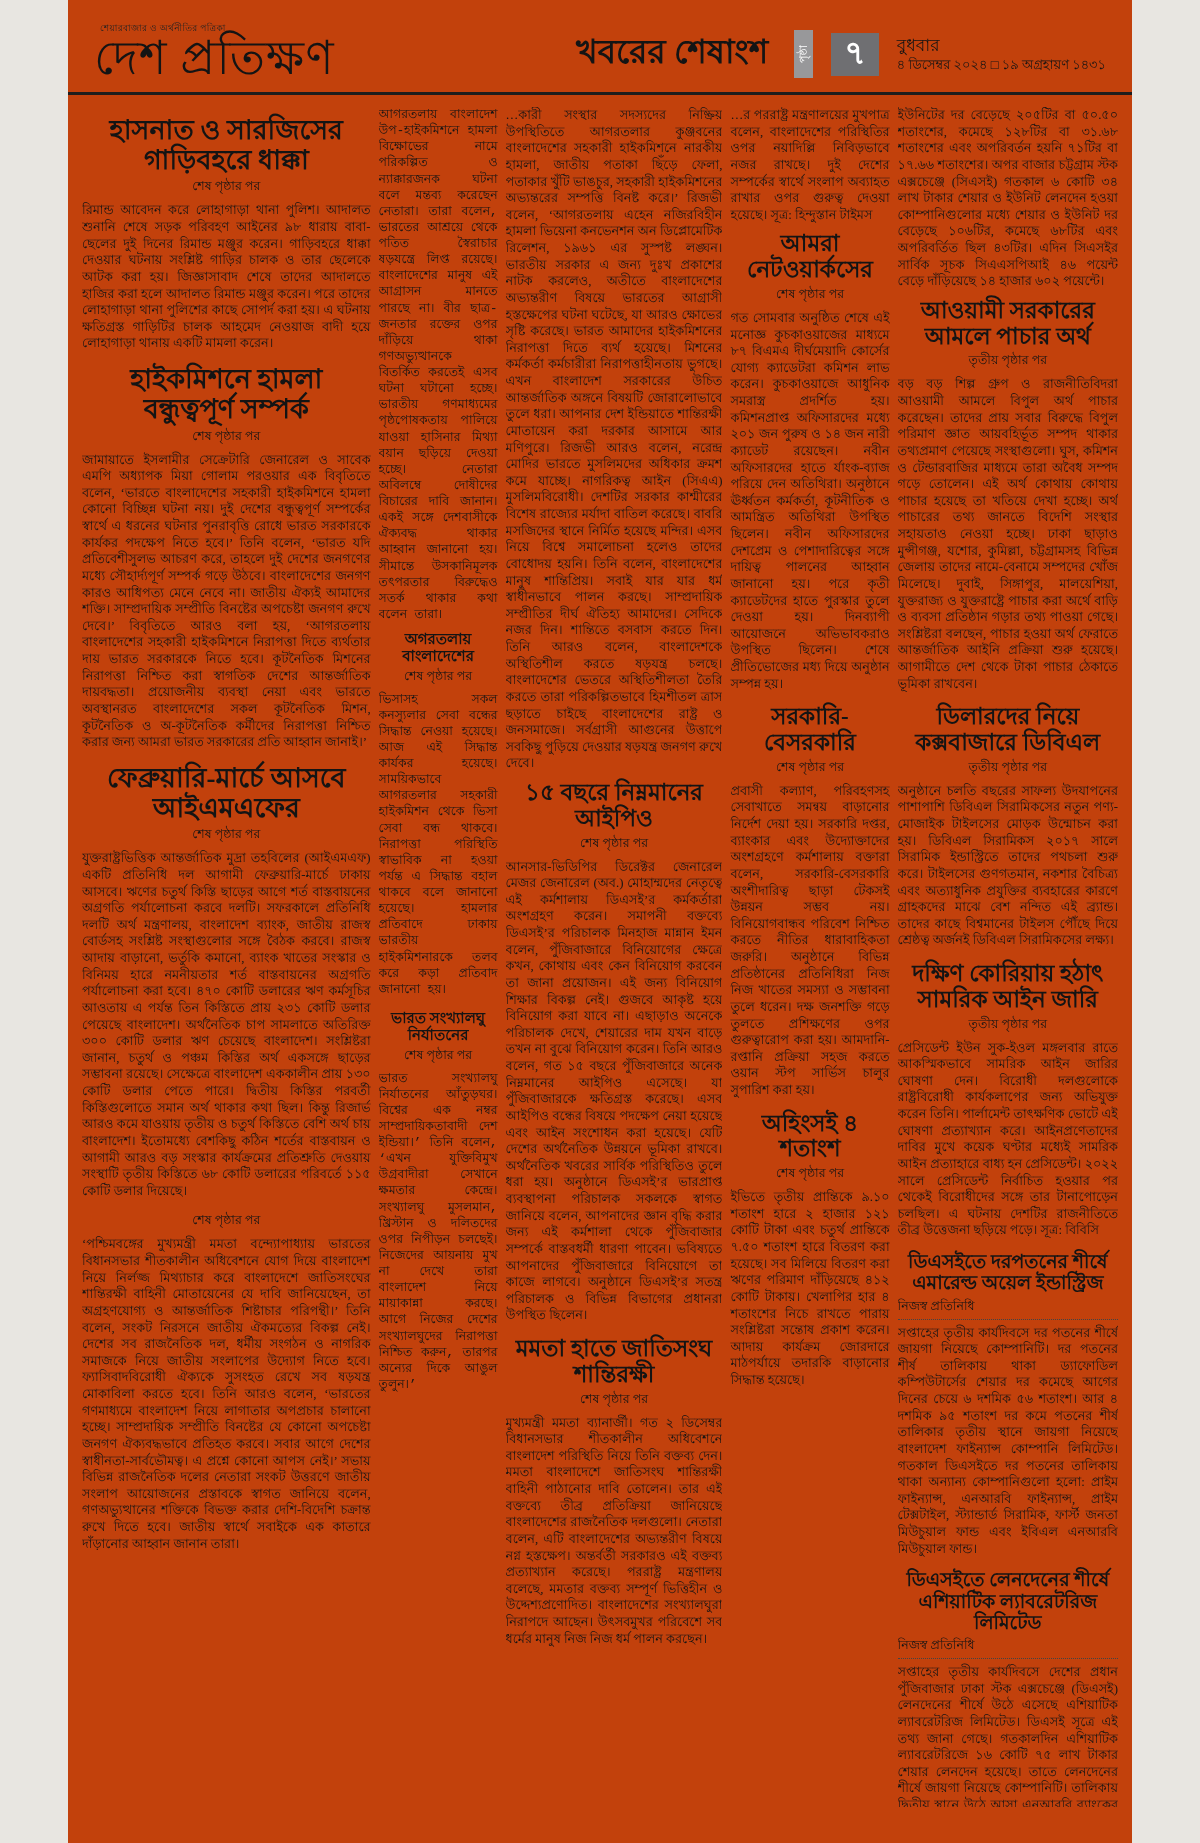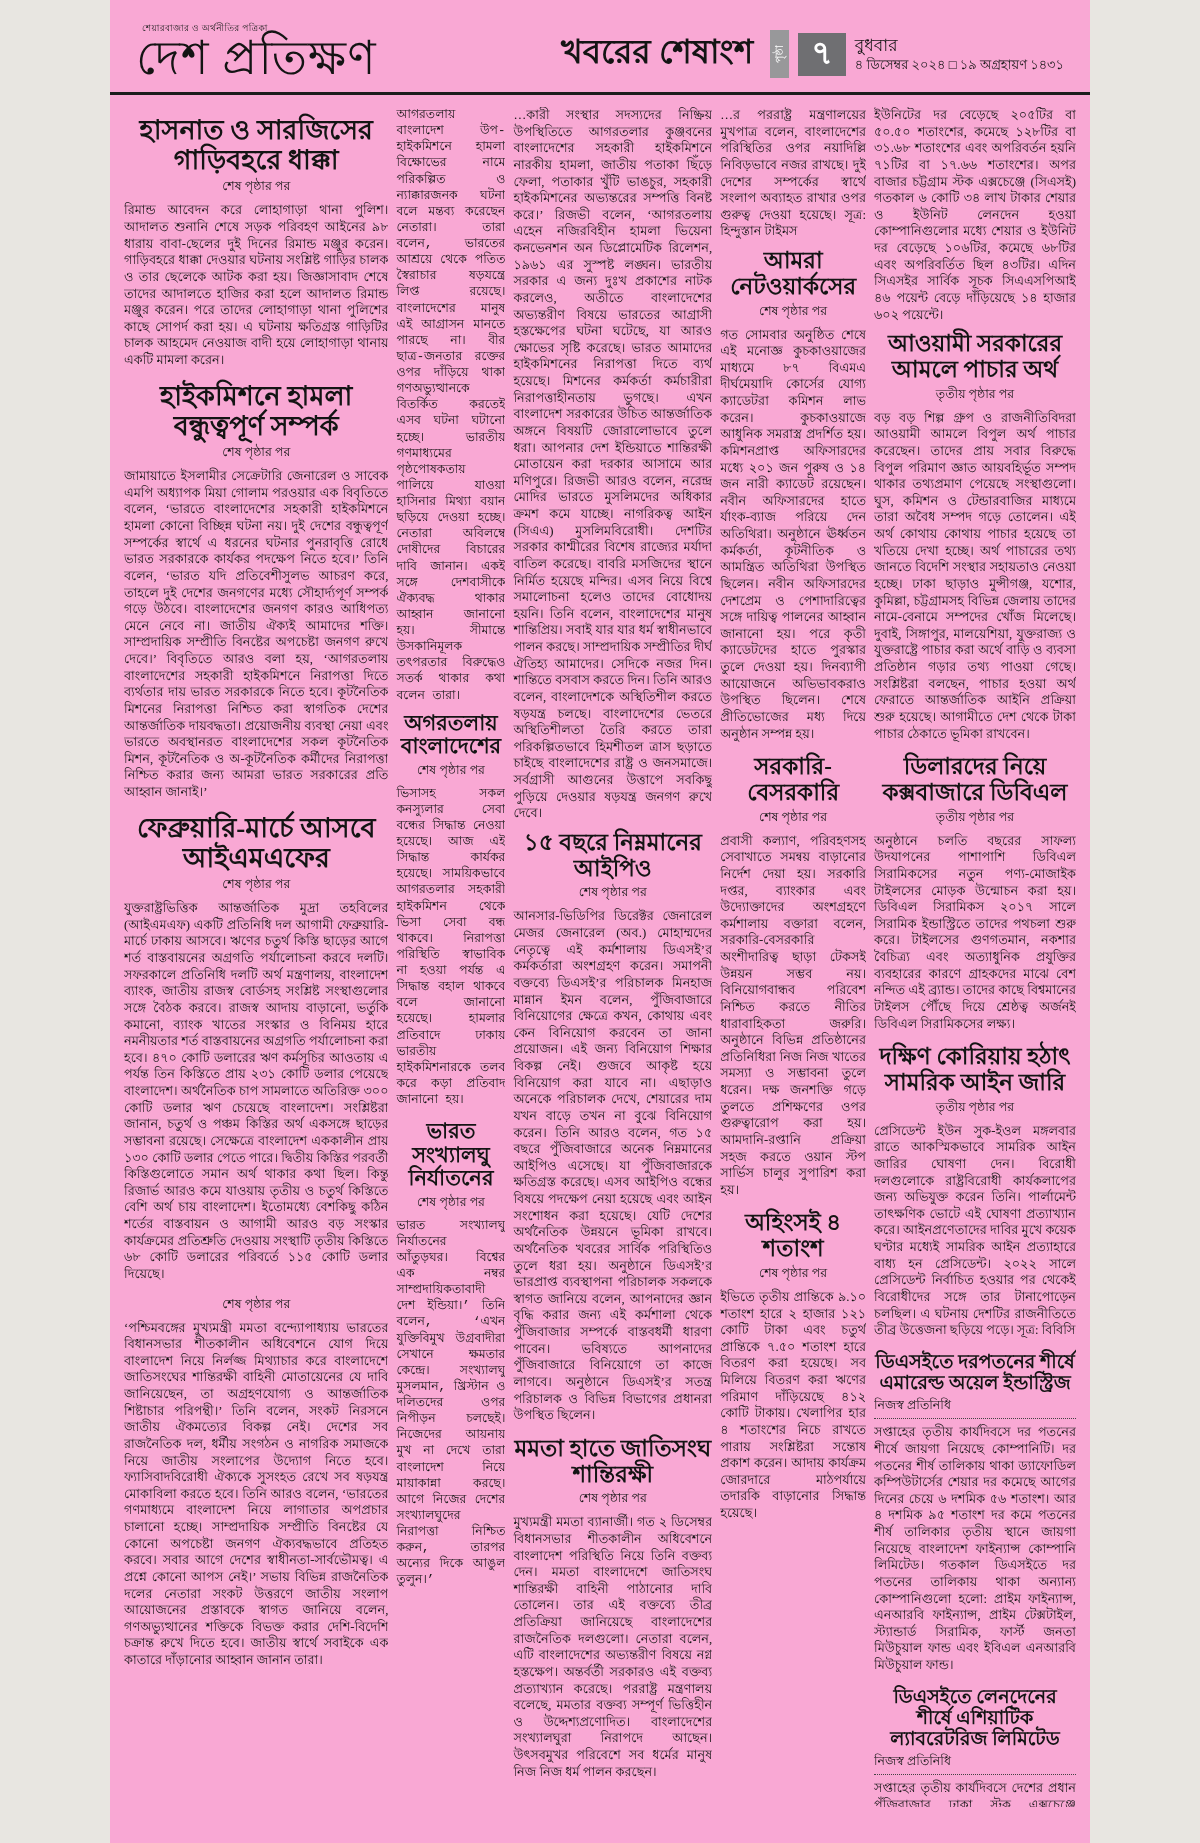--- a/index.html
+++ b/index.html
@@ -1,29 +1,29 @@
 <!DOCTYPE html>
 <html><head>
 <meta charset="utf-8">
 <style>
   html,body{margin:0;padding:0;background:#e8e6e1;}
   .page{
-    position:relative;width:980px;height:1843px;margin:0 auto;
-    background:#f9a8d4;color:#141414;overflow:hidden;
+    position:relative;width:1064px;height:1843px;margin:0 auto;
+    background:#c2410c;color:#141414;overflow:hidden;
     font-family:"Liberation Serif","DejaVu Sans",serif;
   }
   
   .header{
     display:flex;align-items:flex-end;justify-content:space-between;
     padding:24px 26px 10px 26px;border-bottom:3px solid #1d1d1d;
   }
   .masthead{line-height:1;}
   .masthead .tagline{font-size:9px;color:#222;margin:0 0 2px 6px;letter-spacing:.4px;}
   .masthead .logo{font-size:47px;font-weight:normal;letter-spacing:1px;}
-  .header-right{display:flex;align-items:center;gap:9px;}
+  .header-right{display:flex;align-items:center;gap:18px;}
   .section-title{font-size:33px;font-weight:bold;margin-right:8px;white-space:nowrap;}
   .page-label-box{
     background:#98989a;color:#fff;font-size:11px;line-height:1;
     writing-mode:vertical-rl;transform:rotate(180deg);
     padding:7px 4px;height:34px;display:flex;align-items:center;justify-content:center;
   }
   .page-num-box{
     background:#6f6f72;color:#fff;font-size:33px;font-weight:bold;
     padding:4px 13px 6px;line-height:1;
   }
@@ -35,21 +35,21 @@
   .col{overflow:hidden;}
   .col-a{width:330px;}
   .col-b{width:136px;}
   .col-c{width:248px;}
   .col-d{width:182px;}
   .col-e{width:252px;}
   .story{margin-bottom:12px;}
   .headline{font-weight:bold;text-align:center;line-height:1.12;margin:8px 0 1px;}
   .h-xl{font-size:27px;}
   .h-lg{font-size:23px;}
-  .h-md{font-size:21px;}
+  .h-md{font-size:15px;}
   .h-sm{font-size:19px;}
   .cont{font-size:12.5px;text-align:center;margin:2px 0 5px;}
   .byline{font-size:12.5px;margin:3px 0 2px;}
   .dotrule{border-bottom:1px dotted #444;margin:0 0 5px;}
   .body{font-size:12.8px;line-height:1.3;text-align:justify;
         word-break:break-word;}
   .col-b .body{font-size:12.4px;font-family:Liberation Mono, monospace;}
 </style>
 </head>
 <body>

